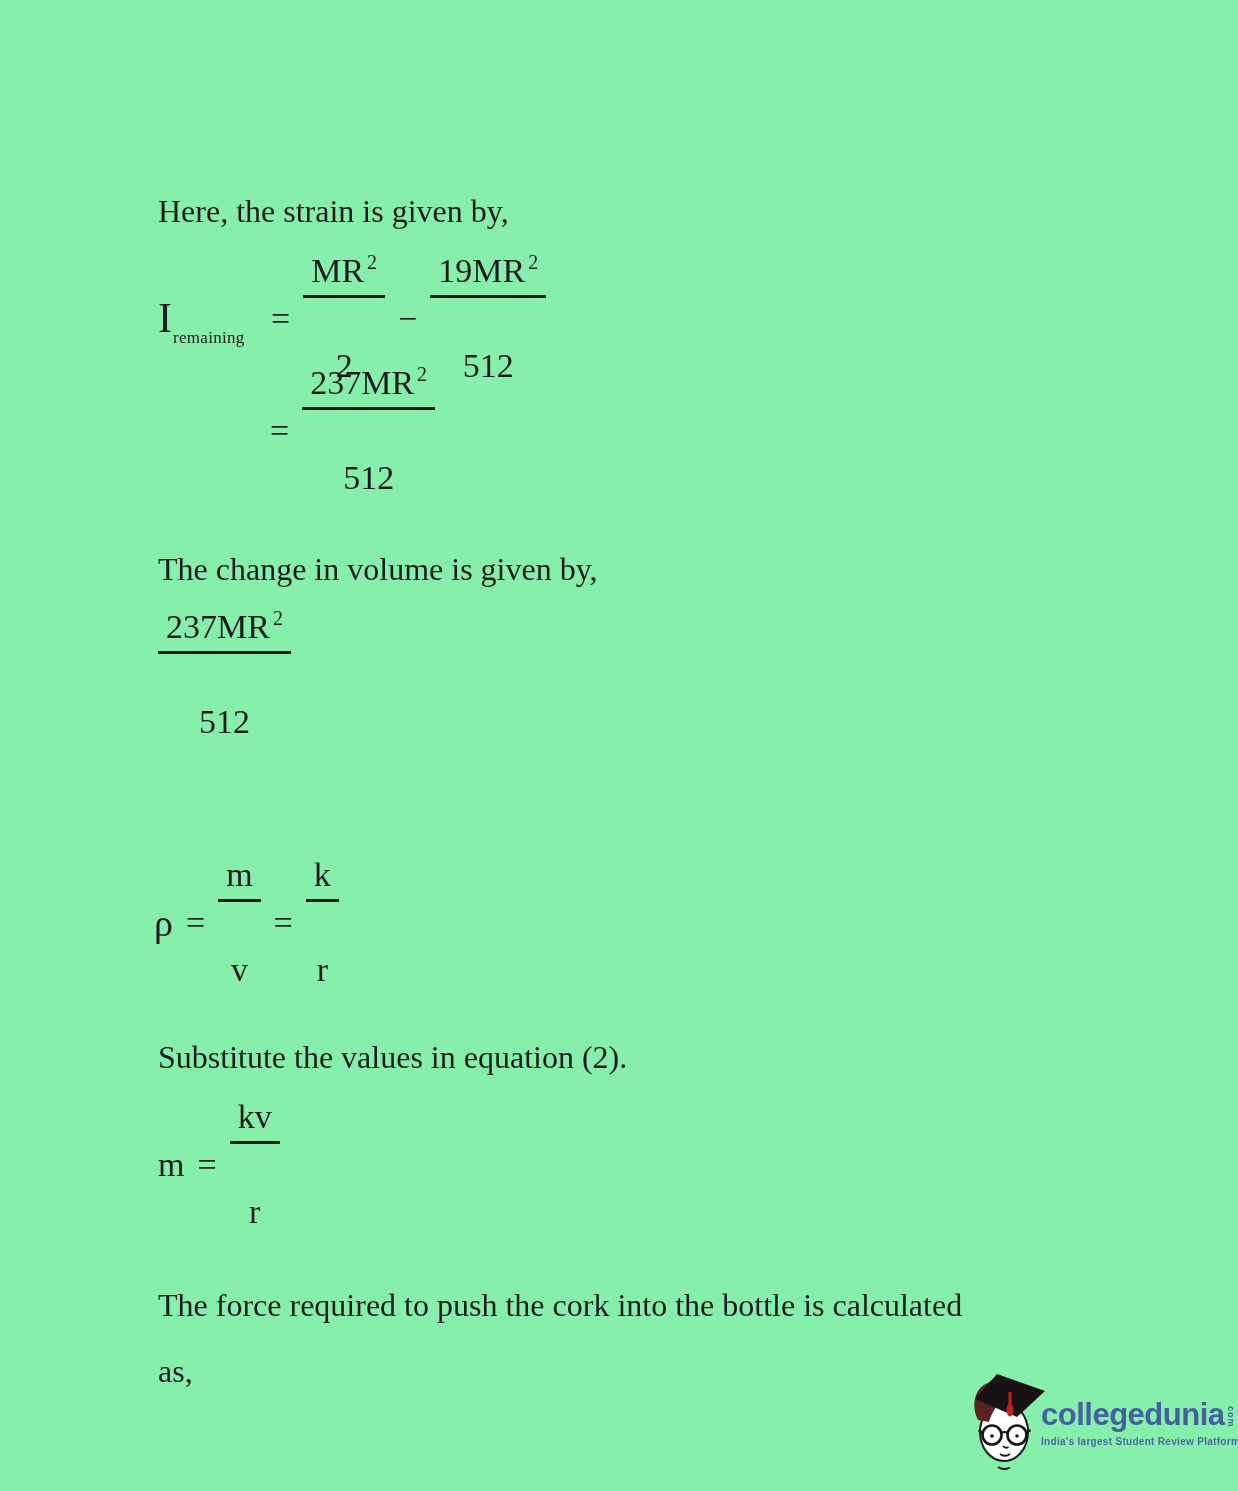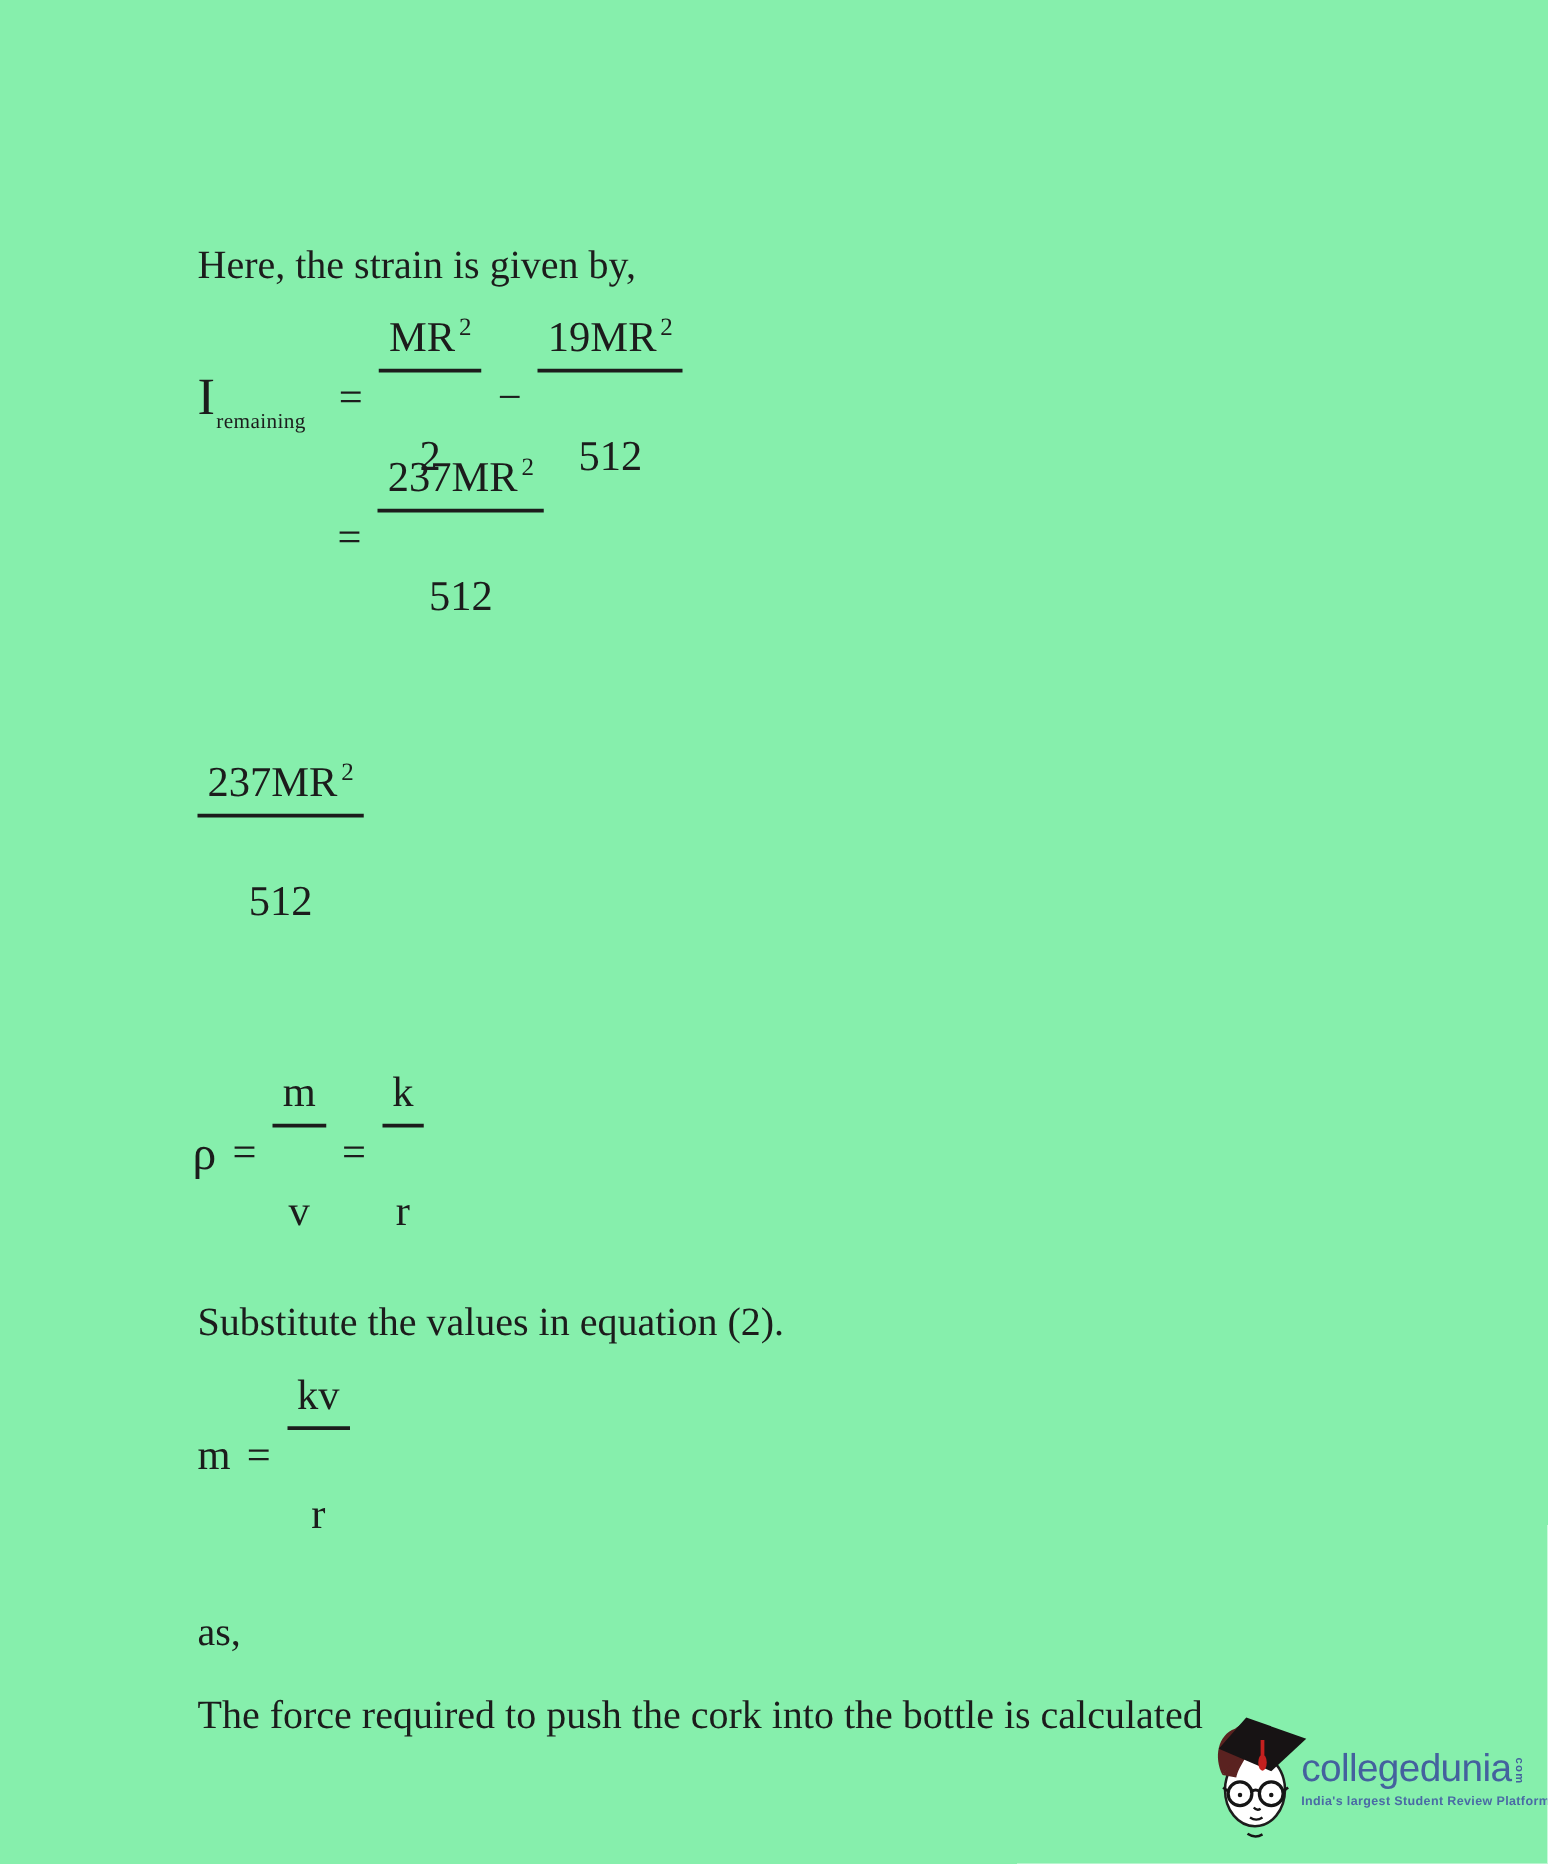--- a/index.html
+++ b/index.html
@@ -26,21 +26,21 @@
   .bigI { font-size:42px; line-height:1; }
   .lhs-I { min-width:100px; display:inline-block; }
   .rho { font-size:38px; line-height:1; }
 
   
   .logo { left:970px; top:1372px; display:flex; align-items:flex-start;
           font-family:"Liberation Sans", sans-serif; }
   .mascot { flex:0 0 auto; }
   .logo-text { margin-left:-7px; margin-top:27px; }
   .brand-row { display:flex; align-items:flex-start; line-height:1; }
-  .brand { font-weight:400; font-size:31px; letter-spacing:-0.5px; color:var(--brand,#44619e); }
+  .brand { font-weight:700; font-size:31px; letter-spacing:-0.5px; color:var(--brand,#44619e); }
   .tld   { font-weight:700; font-size:9px; color:var(--brand,#44619e);
            writing-mode:vertical-rl; letter-spacing:1px; margin:7px 0 0 2px; }
   .tagline { font-weight:700; font-size:10px; letter-spacing:0.3px;
              color:var(--tagline,#4a6aa5); margin-top:6px; white-space:nowrap; }
 
   .hair-fill { fill:var(--hair,#5a2220); }
   .cap-fill { fill:var(--cap,#171314); }
   .tassel-fill { fill:var(--tassel,#c4201f); }
   .tassel-stroke { stroke:var(--tassel,#c4201f); }
 </style>
@@ -66,20 +66,21 @@
   </div>
 
   <div class="abs eqrow" style="left:270px; top:364px;">
     <span class="op first" style="margin-left:0;">=</span>
     <span class="frac">
       <span class="num"><span>237MR</span><span class="sup">2</span></span>
       <span class="den">512</span>
     </span>
   </div>
 
+  <p class="abs txt" style="left:158px; top:549px;">The change in volume is given by,</p>
 
   <div class="abs eqrow" style="left:158px; top:608px;">
     <span class="frac">
       <span class="num"><span>237MR</span><span class="sup">2</span></span>
       <span class="den">512</span>
     </span>
   </div>
 
 
   <div class="abs eqrow" style="left:154px; top:856px;">
@@ -101,22 +102,22 @@
   <div class="abs eqrow" style="left:158px; top:1098px;">
     <span>m</span>
     <span class="op">=</span>
     <span class="frac">
       <span class="num">kv</span>
       <span class="den">r</span>
     </span>
   </div>
 
   <div class="abs txt para5" style="left:158px; top:1272px;">
+    <div>The force required to push the cork into the bottle is calculated</div>
     <div>as,</div>
-    <div>The force required to push the cork into the bottle is calculated</div>
   </div>
 
   <div class="abs logo">
     <svg class="mascot" width="78" height="100" viewBox="0 0 78 100" xmlns="http://www.w3.org/2000/svg">
 
       <ellipse cx="34" cy="60" rx="24" ry="29" fill="#ffffff" stroke="#1d1d1d" stroke-width="2"></ellipse>
 
       <path class="hair-fill" d="M8,48 C1,34 4,16 18,11 C25,4 37,5 42,11 C34,16 26,24 23,34 C17,38 11,43 8,48 Z"></path>
       <path class="hair-fill" d="M8,48 C12,40 20,34 27,33 C23,40 20,45 19,50 Z"></path>
 

